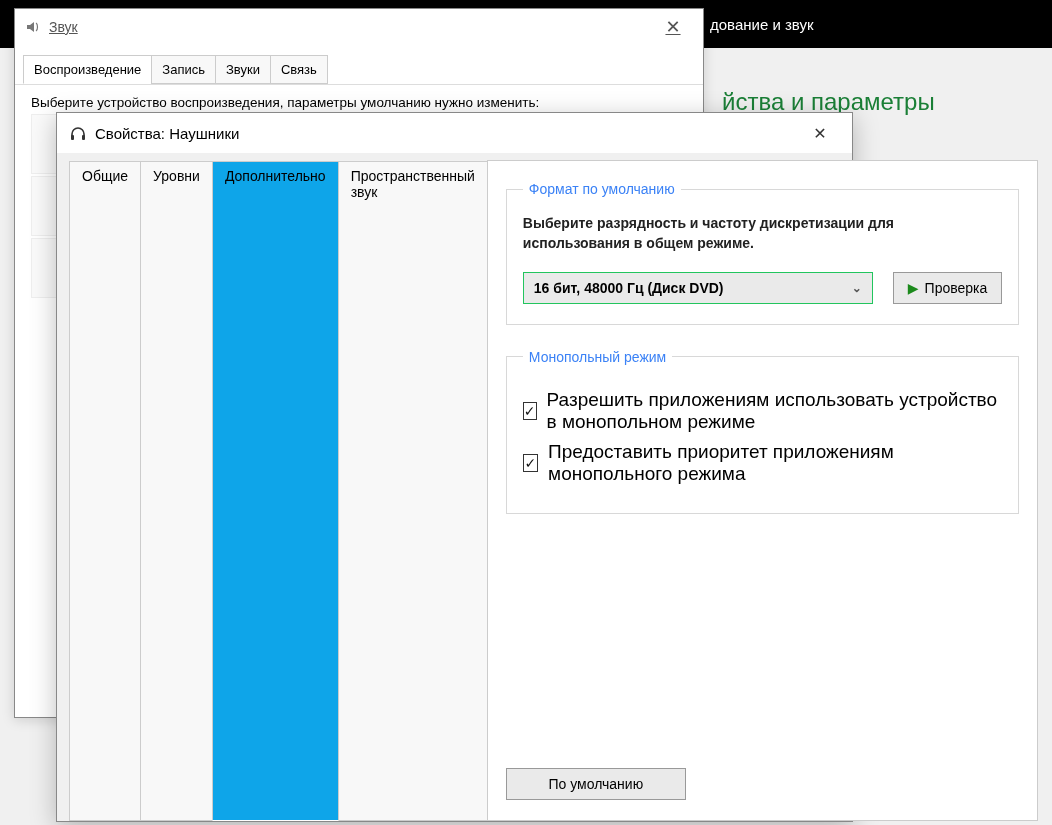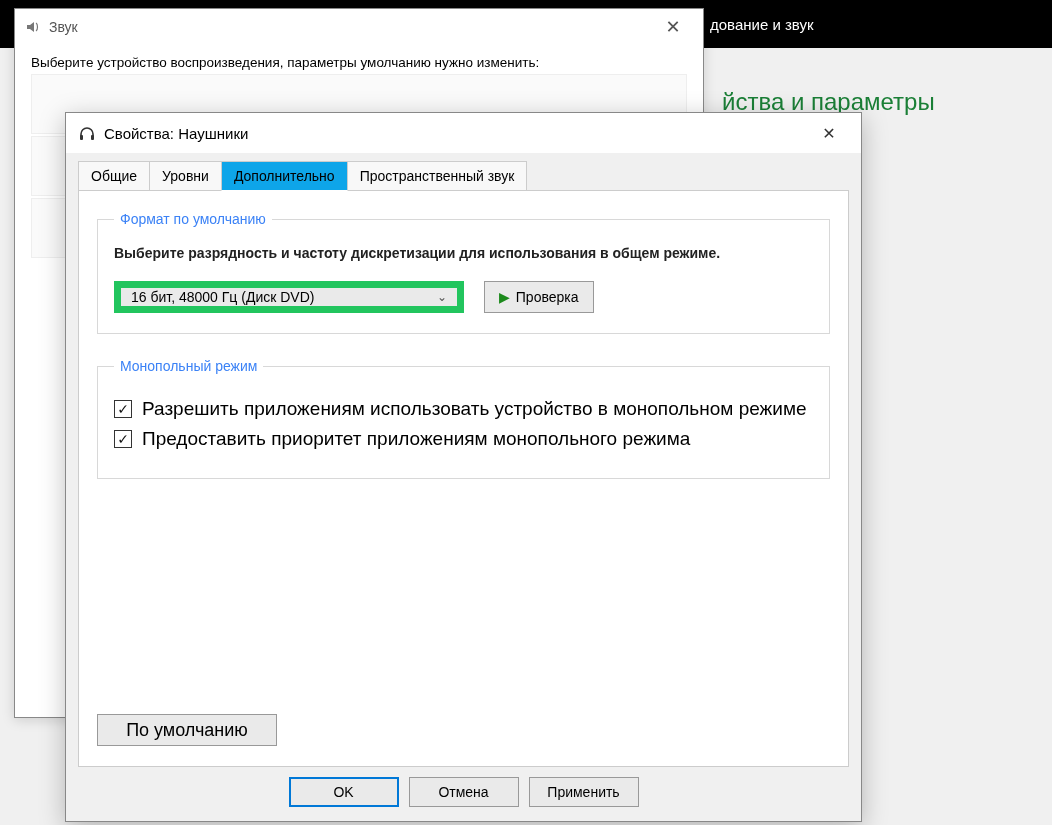--- a/index.html
+++ b/index.html
@@ -5,57 +5,57 @@
     * { box-sizing: border-box; margin: 0; padding: 0; font-family: 'Segoe UI', Tahoma, sans-serif; }
     body { background: #f0f0f0; width: 1052px; height: 825px; position: relative; overflow: hidden; }
 
     .dark-banner { position: absolute; top: 0; left: 0; right: 0; height: 48px; background: #000; color: #fff; display: flex; align-items: center; padding-left: 710px; font-size: 15px; }
 
     .bg-panel { position: absolute; top: 48px; right: 0; width: 350px; padding: 40px 20px; }
     .bg-link { color: #1a7f36; font-size: 24px; }
 
     
     .sound-dialog { position: absolute; top: 8px; left: 14px; width: 690px; height: 710px; background: #fff; border: 1px solid #888; box-shadow: 0 2px 12px rgba(0,0,0,.15); }
-    .sound-titlebar { display: flex; align-items: center; height: 36px; padding: 0 10px; background: #fff; color: #555; }
+    .sound-titlebar { display: flex; align-items: center; height: 36px; padding: 0 10px; background: #fff; color: #555; text-decoration: underline; }
     .sound-titlebar .title { font-size: 14px; margin-left: 8px; flex: 1; }
     .sound-close { width: 40px; text-align: center; font-size: 18px; color: #555; }
     .sound-tabs { display: flex; padding: 10px 8px 0 8px; border-bottom: 1px solid #ddd; }
     .sound-tab { padding: 6px 10px; border: 1px solid #ccc; background: #f8f8f8; font-size: 13px; margin-right: -1px; }
     .sound-tab.active { background: #fff; border-bottom-color: #fff; }
     .sound-instr { padding: 10px 16px 4px; font-size: 13.5px; }
     .device-list { padding: 0 16px; }
     .device-row { height: 60px; border: 1px solid #eee; margin-bottom: 2px; background: #fafafa; }
 
     
-    .props-dialog { position: absolute; top: 112px; left: 65px; width: 797px; height: 710px; background: #fff; border: 1px solid #888; box-shadow: 0 6px 24px rgba(0,0,0,.25); display: flex; flex-direction: column; }
+    .props-dialog { position: absolute; top: 112px; left: 56px; width: 797px; height: 710px; background: #fff; border: 1px solid #888; box-shadow: 0 6px 24px rgba(0,0,0,.25); display: flex; flex-direction: column; }
     .props-titlebar { display: flex; align-items: center; height: 40px; padding: 0 12px; background: #fff; }
     .props-titlebar .title { font-size: 15px; margin-left: 8px; flex: 1; }
     .props-close { width: 40px; text-align: center; font-size: 16px; color: #333; cursor: pointer; }
 
-    .props-body { flex: 1; background: #f0f0f0; padding: 8px 12px 0 12px; display: flex; flex-direction: column; }
+    .props-body { flex: 1; background: #f0f0f0; padding: 8px 12px 0 12px; display: flex; flex-direction: row; }
     .props-tabs { display: flex; }
     .props-tab { padding: 6px 12px; border: 1px solid #ccc; background: #f8f8f8; font-size: 14px; margin-right: -1px; cursor: pointer; }
     .props-tab.active { background: #0ea5e9; border-bottom-color: #fff; position: relative; z-index: 2; }
     .props-panel { flex: 1; background: #fff; border: 1px solid #ccc; margin-top: -1px; padding: 20px 18px; }
 
     fieldset.group { border: 1px solid #d8d8d8; padding: 16px 16px 20px; margin-bottom: 24px; }
     fieldset.group legend { padding: 0 6px; font-size: 14px; color: #3b82f6; }
     .group-desc { font-size: 14px; color: #222; line-height: 1.45; margin-bottom: 18px; font-weight: bold; }
 
     .format-row { display: flex; gap: 20px; align-items: center; }
-    .combo { width: 350px; height: 32px; border: 7px solid #22c55e; background: #eaeaea; display: flex; align-items: center; padding: 0 10px; font-size: 14px; justify-content: space-between; cursor: pointer; }
+    .combo { width: 350px; height: 32px; border: 1px solid #22c55e; background: #eaeaea; display: flex; align-items: center; padding: 0 10px; font-size: 14px; justify-content: space-between; cursor: pointer; font-weight: bold; }
     .combo .chev { font-size: 12px; color: #555; }
     .btn-test { height: 32px; border: 1px solid #999; background: #eaeaea; padding: 0 14px; display: flex; align-items: center; gap: 6px; font-size: 14px; cursor: pointer; }
     .btn-test .play { color: #1c8a1c; font-size: 14px; }
 
     .check-row { display: flex; align-items: center; gap: 10px; margin: 8px 0; font-size: 19px; }
     .checkbox { width: 18px; height: 18px; border: 1.5px solid #333; display: flex; align-items: center; justify-content: center; background: #fff; cursor: pointer; }
     .checkbox.checked::after { content: '✓'; font-size: 14px; line-height: 1; color: #111; }
 
-    .btn-default { width: 180px; height: 32px; border: 1px solid #999; background: #eaeaea; font-size: 18px; cursor: pointer; margin-top: auto; }
+    .btn-default { width: 180px; height: 32px; border: 1px solid #999; background: #eaeaea; font-size: 14px; cursor: pointer; margin-top: auto; }
 
     .props-footer { display: flex; justify-content: center; gap: 10px; padding: 10px 14px 14px; background: #f0f0f0; }
     .footer-btn { width: 110px; height: 30px; border: 1px solid #999; background: #eaeaea; font-size: 14px; cursor: pointer; }
     .footer-btn.primary { border: 2px solid #0078d7; }
 
     .spk-icon svg, .hp-icon svg { display: block; }
   </style>
 </head>
 <body>
 
@@ -70,20 +70,26 @@
 <div class="sound-dialog">
   <div class="sound-titlebar">
     <span class="spk-icon">
       <svg width="16" height="16" viewBox="0 0 16 16">
           <path fill="#777" d="M2 6h3l4-3v10l-4-3H2z"></path>
           <path fill="none" stroke="#777" stroke-width="1.2" d="M11 4c2 1 2 7 0 8"></path>
         </svg>
     </span>
     <span class="title">Звук</span>
     <div class="sound-close">✕</div>
+  </div>
+  <div class="sound-tabs">
+    <div class="sound-tab active">Воспроизведение</div>
+    <div class="sound-tab">Запись</div>
+    <div class="sound-tab">Звуки</div>
+    <div class="sound-tab">Связь</div>
   </div>
   <div class="sound-instr">Выберите устройство воспроизведения, параметры умолчанию нужно изменить:</div>
   <div class="device-list">
     <div class="device-row"></div>
     <div class="device-row"></div>
     <div class="device-row"></div>
   </div>
 </div>
 
 <div class="props-dialog">

